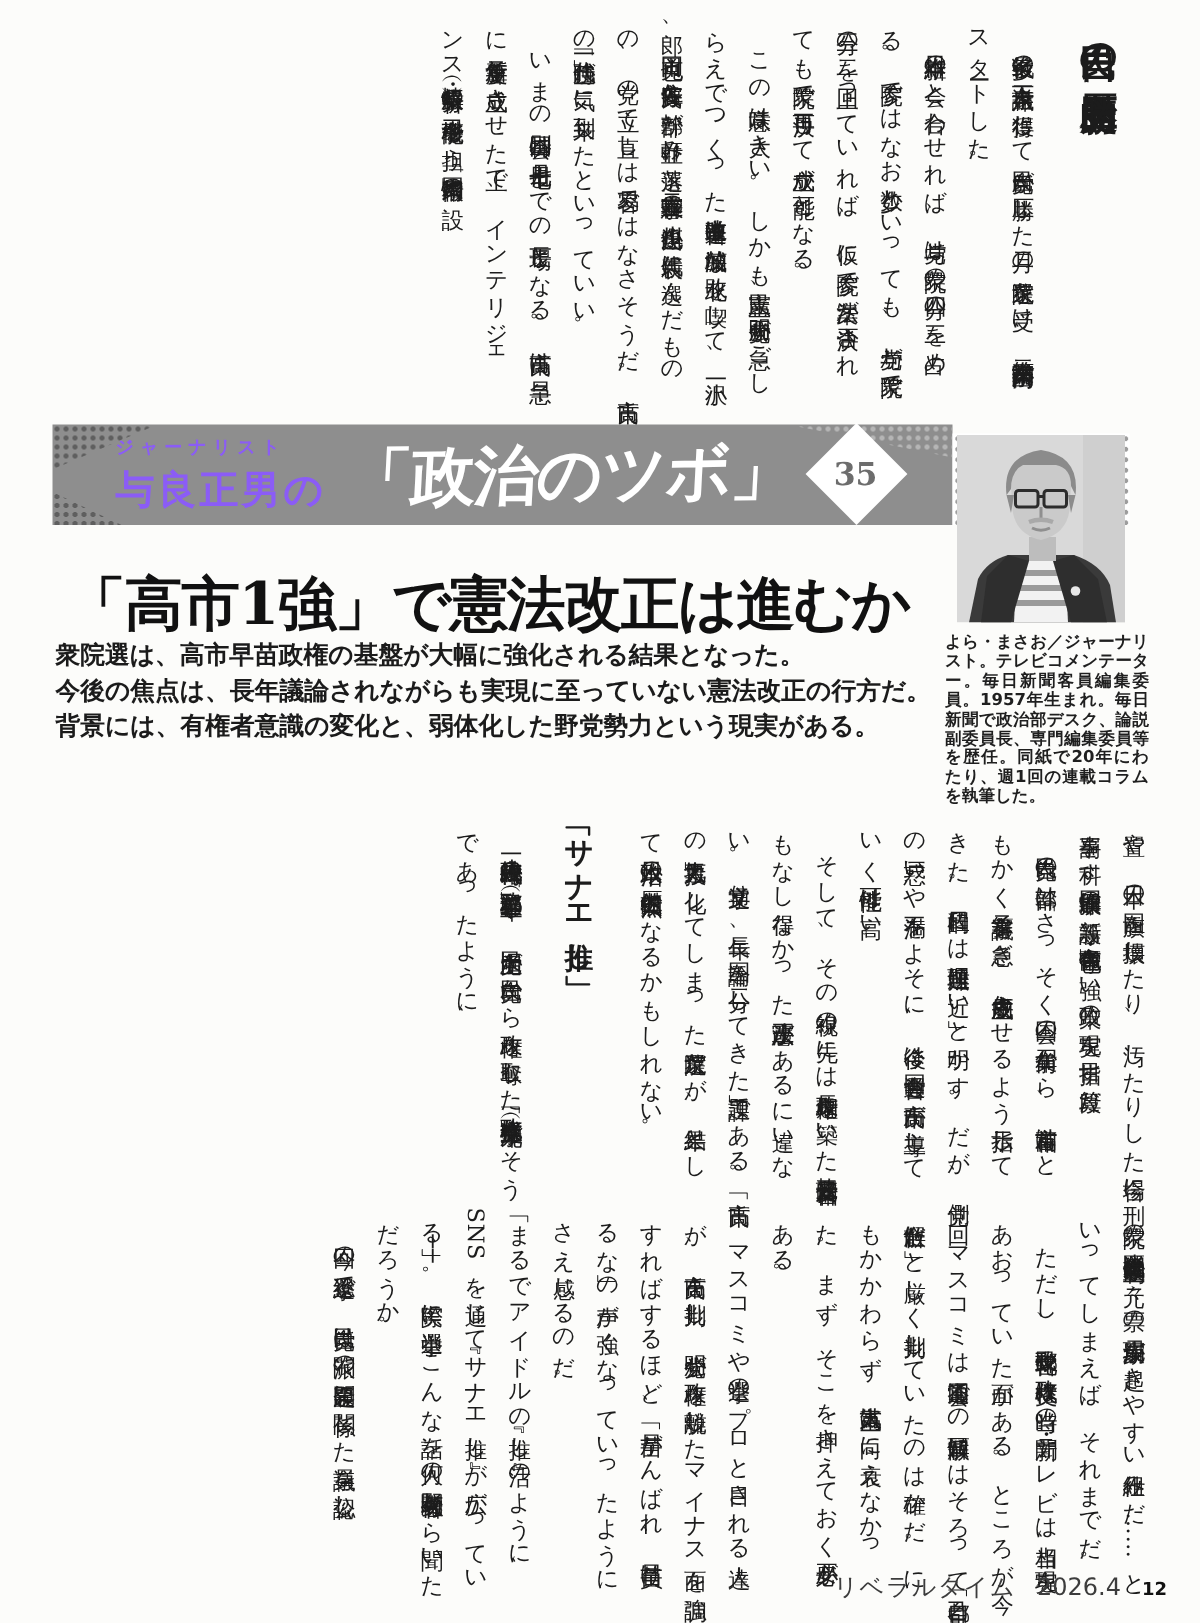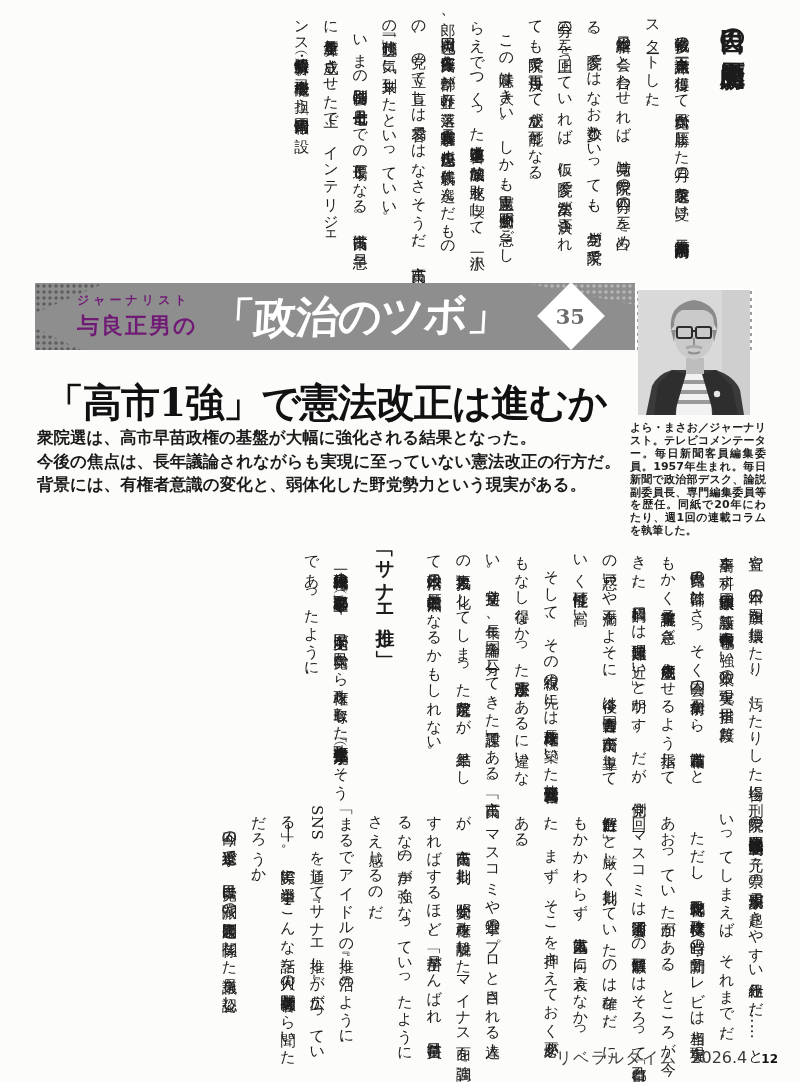--- a/index.html
+++ b/index.html
@@ -59,25 +59,25 @@
     background-image:radial-gradient(circle,#9d9d9d 1.5px,transparent 1.7px);
     background-size:7px 7px;
   }
   .banner-inner{
     position:absolute;left:0;top:0;width:600px;height:67px;
     display:flex;align-items:center;
   }
   .byline{
     margin-left:42px;
     display:flex;flex-direction:column;
-    color:#701a75;
+    color:#8b5cf6;
     font-family:"DejaVu Sans","Liberation Sans",sans-serif;
   }
   .kicker{font-size:12px;font-weight:bold;letter-spacing:4px;margin-bottom:2px;}
-  .author-name{font-size:22px;font-weight:bold;letter-spacing:2px;}
+  .author-name{font-size:26px;font-weight:bold;letter-spacing:2px;}
   .series-title{
     margin-left:14px;
     color:#fff;
     font-size:43px;
     font-weight:bold;
     font-family:"DejaVu Serif","Liberation Serif",serif;
     transform:skewX(-4deg) rotate(-1deg);
     letter-spacing:-1px;
     white-space:nowrap;
   }

